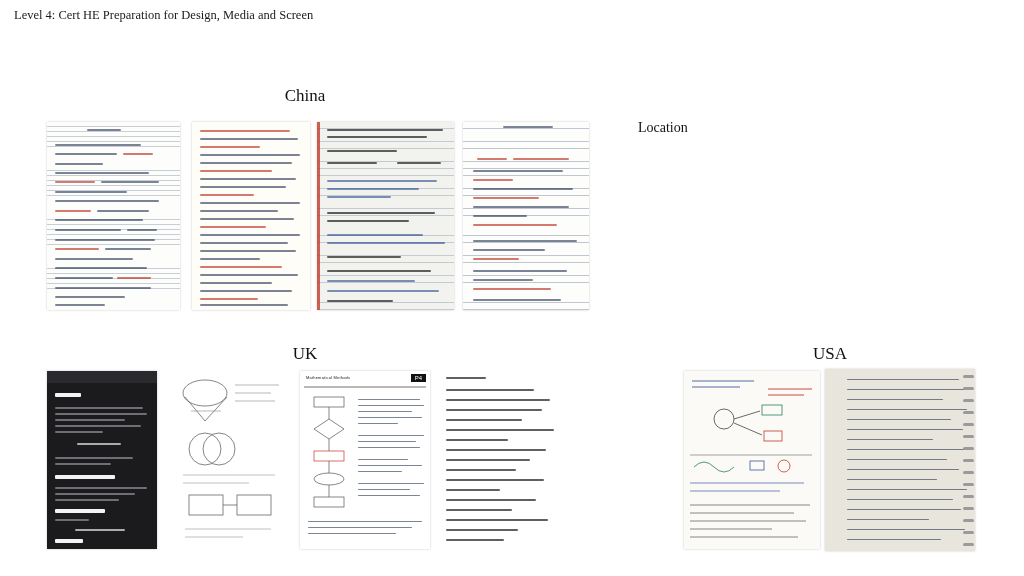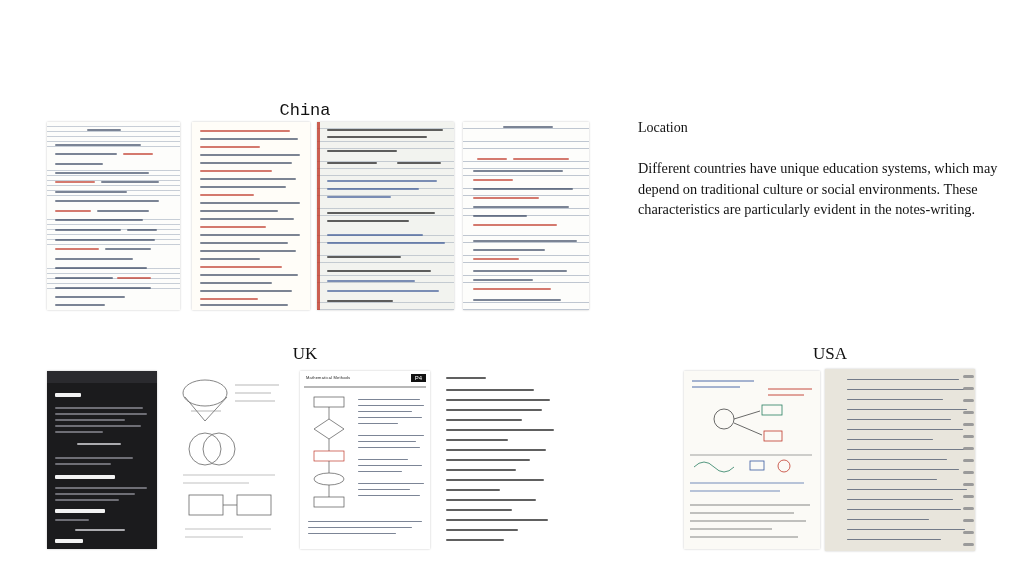--- a/index.html
+++ b/index.html
@@ -37,21 +37,21 @@
   }
 
   
   .section-title {
     position: absolute;
     font-family: "Liberation Serif", serif;
     font-size: 17px;
     color: #111;
     text-align: center;
   }
-  #china-title { left: 225px; top: 101px; width: 160px; font-family: Liberation Mono, monospace; }
+  #china-title { left: 225px; top: 86px; width: 160px; }
   #uk-title    { left: 225px; top: 344px; width: 160px; }
   #usa-title   { left: 750px; top: 344px; width: 160px; }
 
   
   .text-col {
     position: absolute;
     left: 638px;
     top: 120px;
     width: 372px;
   }
@@ -180,20 +180,21 @@
     color: #fff;
     font-family: "Liberation Sans", sans-serif;
     font-size: 6px;
     padding: 1px 4px;
   }
 </style>
 </head>
 <body>
 
 <div class="header">
+  <div class="header-left">Level 4: Cert HE Preparation for Design, Media and Screen</div>
 </div>
 
 <div class="section-title" id="china-title">China</div>
 <div class="section-title" id="uk-title">UK</div>
 <div class="section-title" id="usa-title">USA</div>
 
 <div class="note shadow" style="left:47px; top:122px; width:133px; height:188px;">
   <div class="paper ruled-tight"></div>
   <div class="scribble">
     <i style="left:40px; top:7px; width:34px;"></i>
@@ -297,21 +298,20 @@
     <i class="red" style="left:10px; top:136px; width:46px;"></i>
     <i style="left:10px; top:148px; width:94px;"></i>
     <i style="left:10px; top:157px; width:60px;"></i>
     <i class="red" style="left:10px; top:166px; width:78px;"></i>
     <i style="left:10px; top:177px; width:88px;"></i>
   </div>
 </div>
 
 <div class="text-col">
   <div class="tax-sub">Location</div>
-  <p class="tax-para">Different countries have unique education systems, which may depend on traditional culture or social environments. These characteristics are particularly evident in the notes-writing.</p>
 </div>
 
 <div class="note shadow dark-note" style="left:47px; top:371px; width:110px; height:178px;">
   <div class="topbar"></div>
   <div>
     <span class="t head" style="left:8px; top:22px; width:26px;"></span>
     <span class="t dim" style="left:8px; top:36px; width:88px;"></span>
     <span class="t dim" style="left:8px; top:42px; width:92px;"></span>
     <span class="t dim" style="left:8px; top:48px; width:70px;"></span>
     <span class="t dim" style="left:8px; top:54px; width:86px;"></span>

